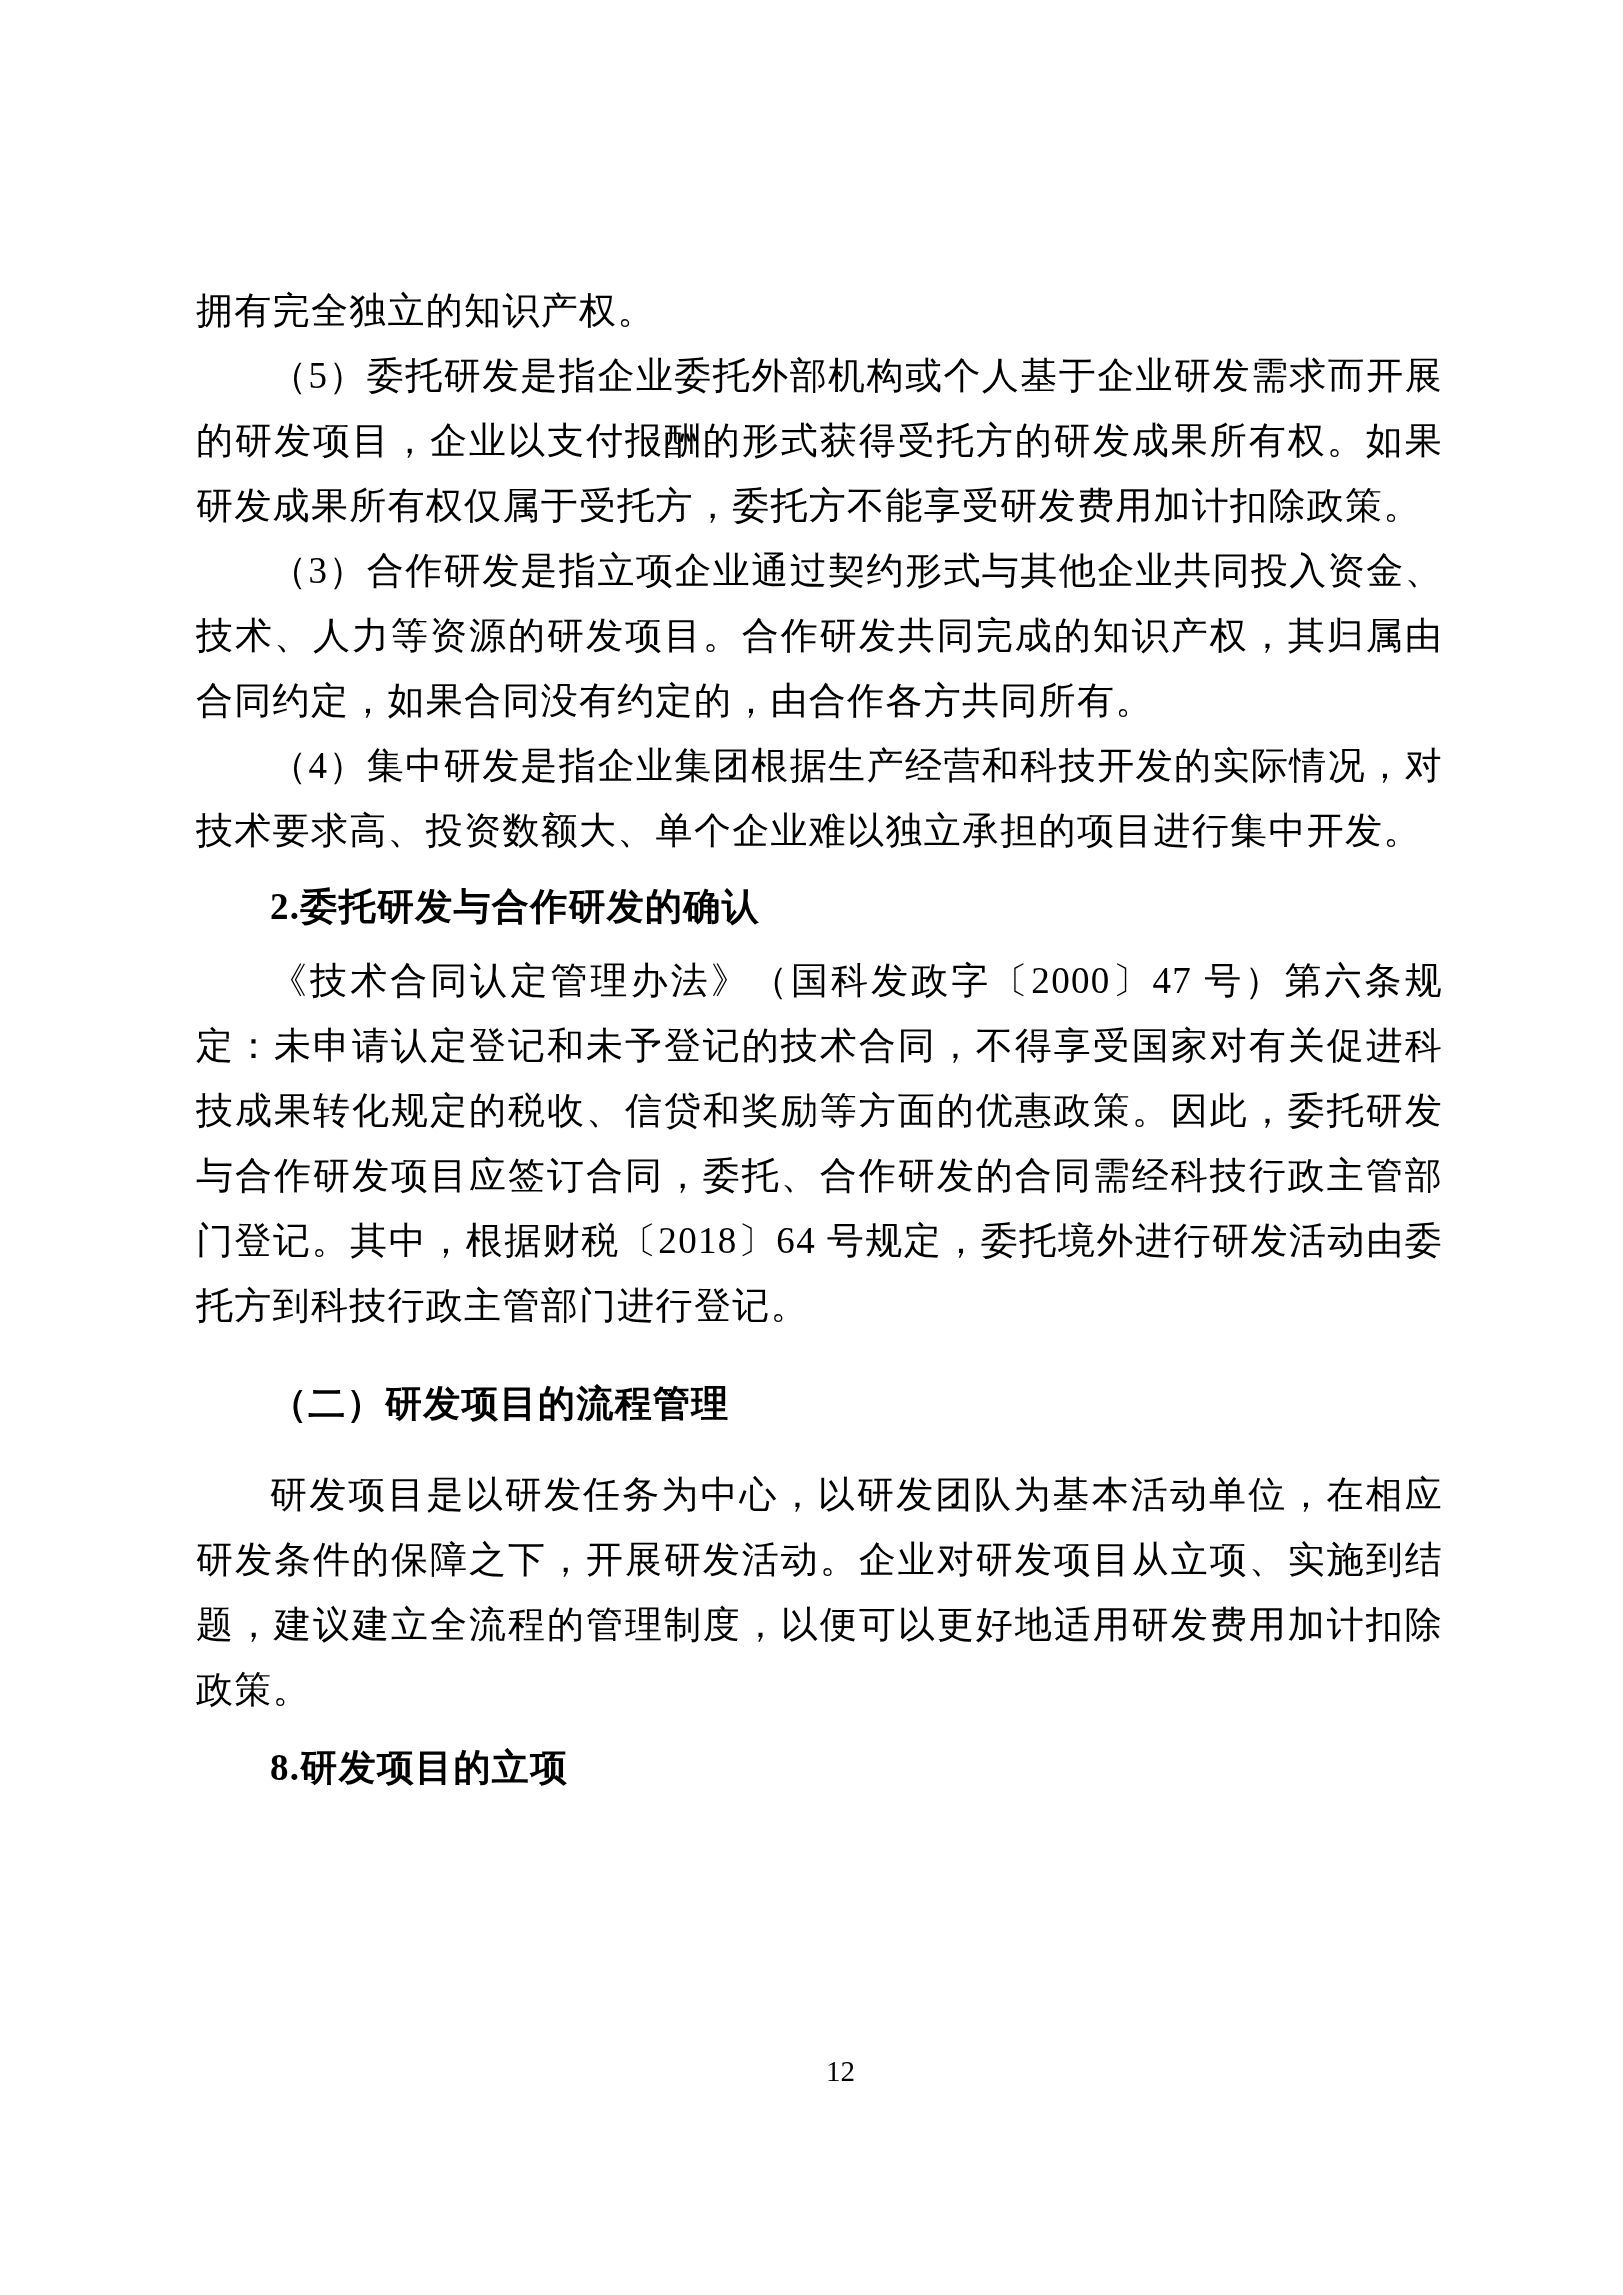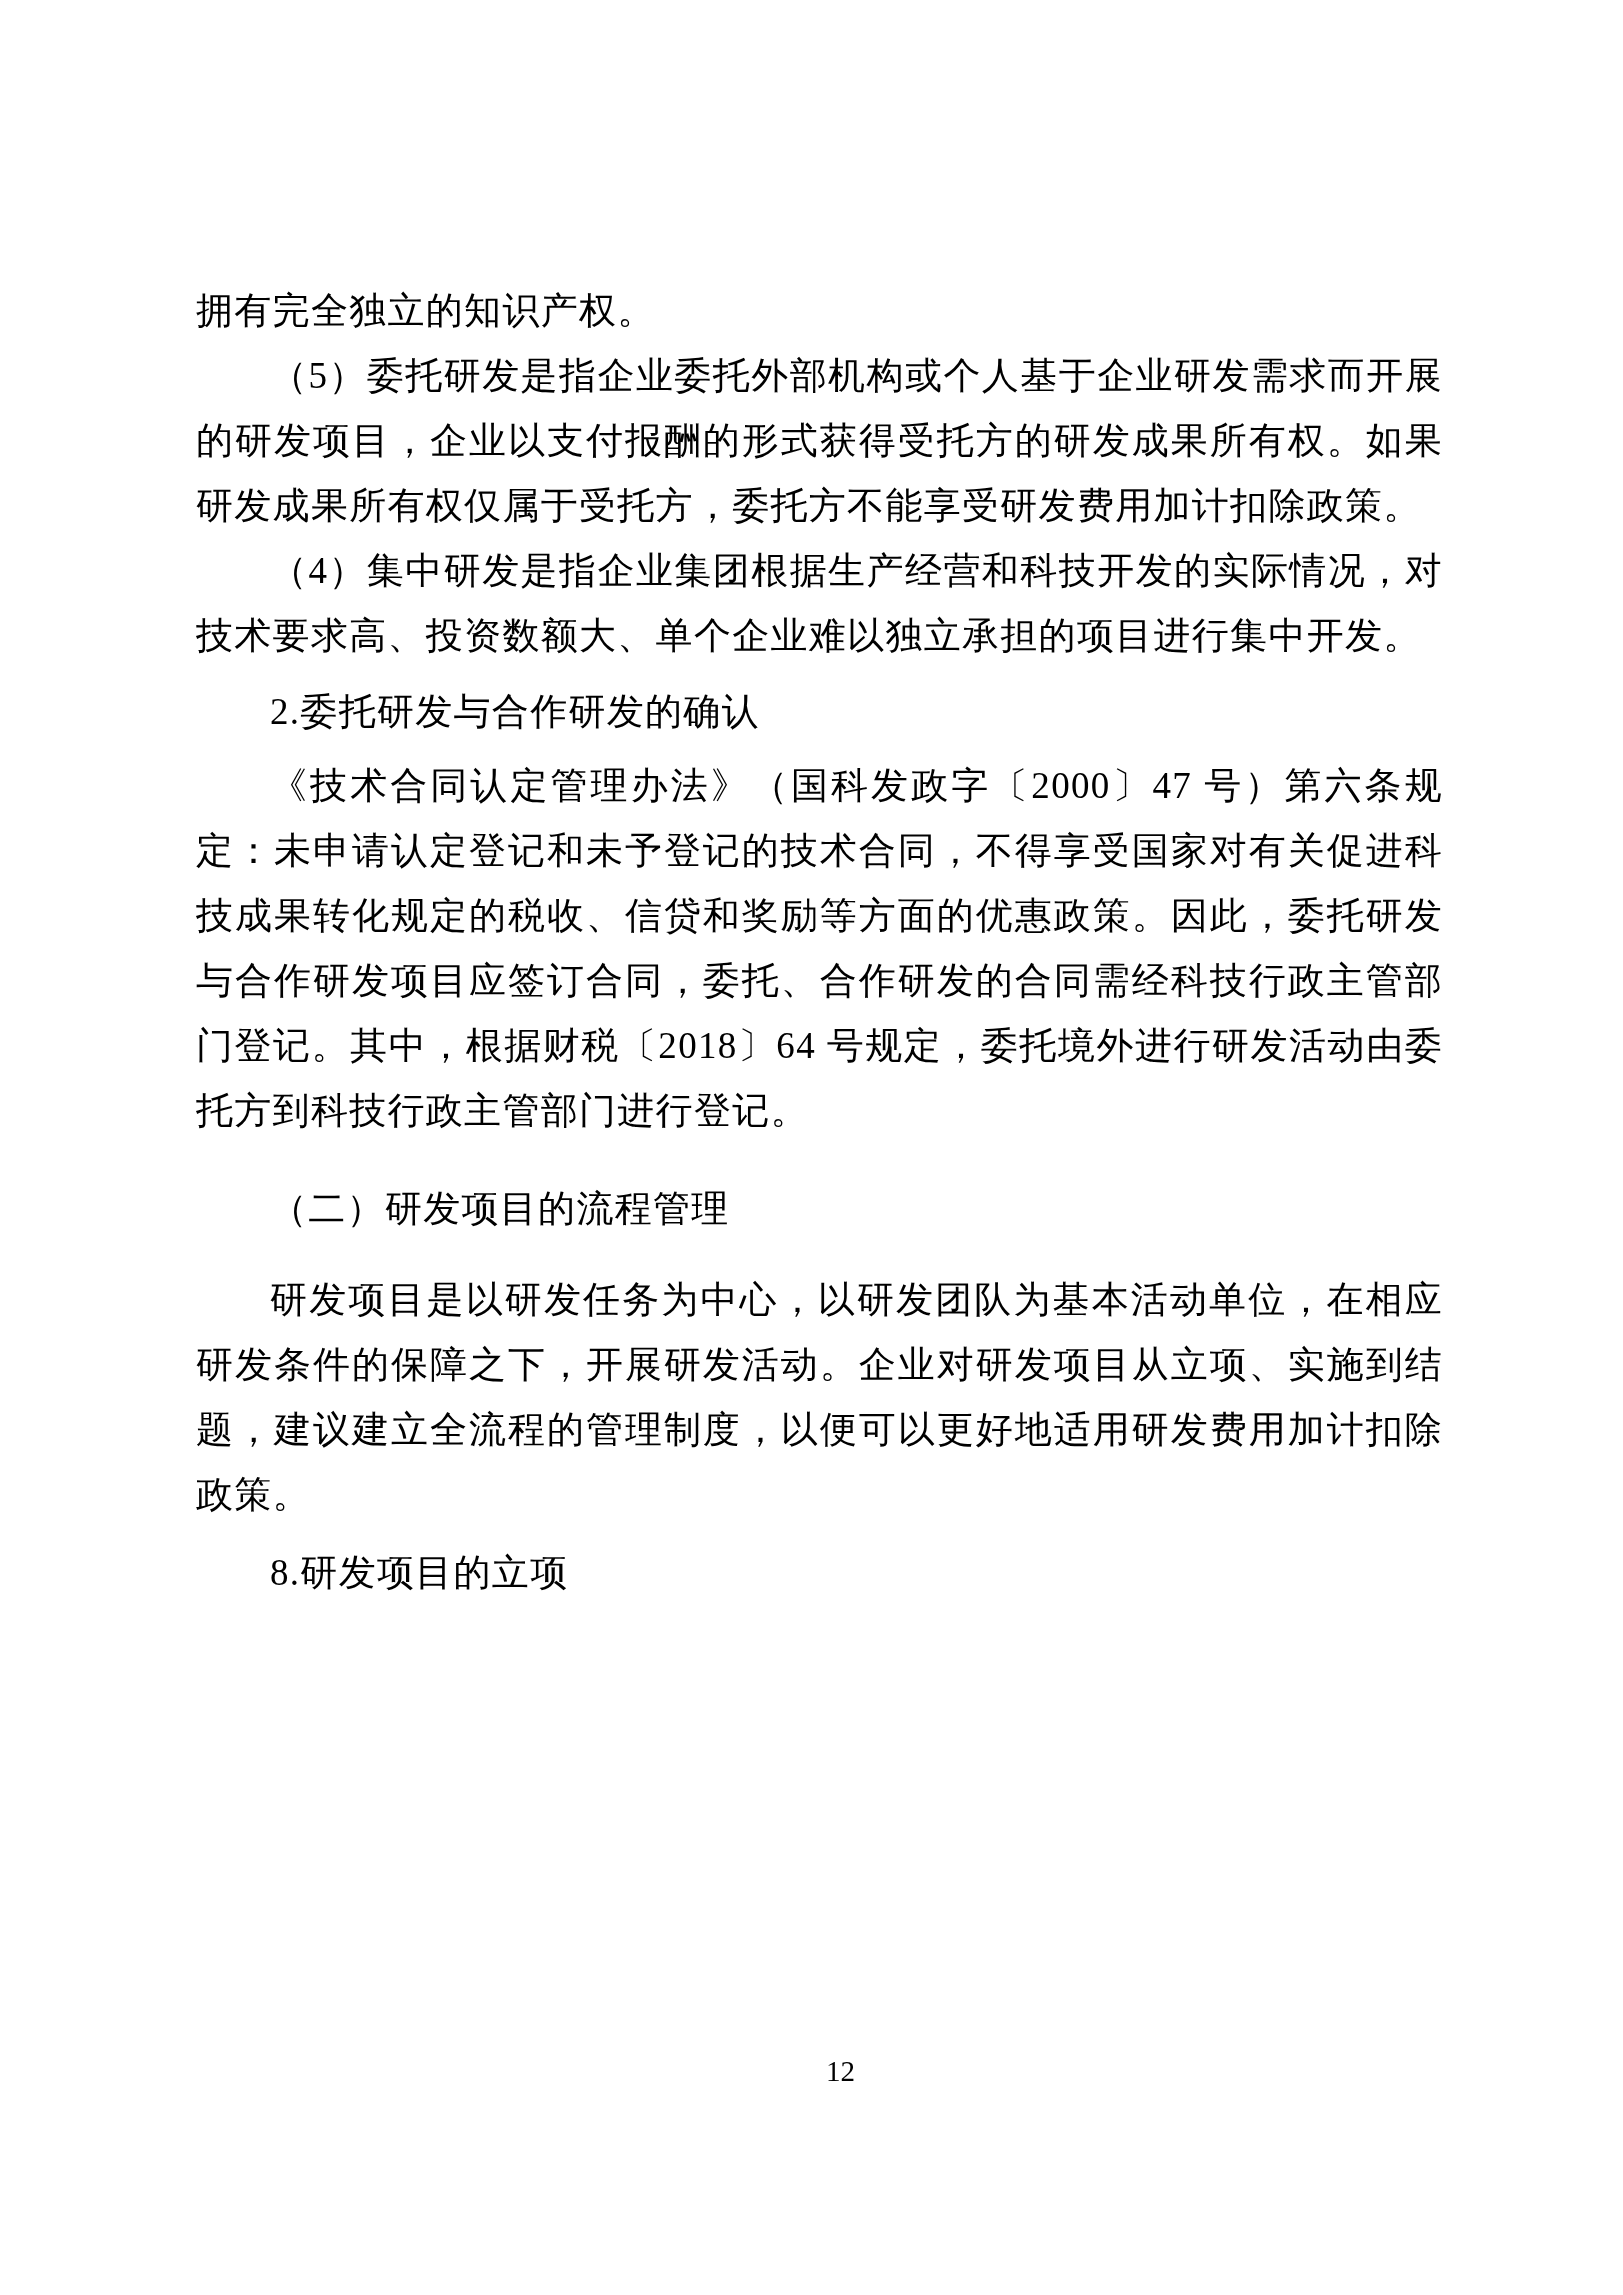--- a/index.html
+++ b/index.html
@@ -29,21 +29,21 @@
     line-height: 65px;
     letter-spacing: 1.3px;
     text-align: justify;
     text-justify: inter-ideograph;
     word-break: break-all;
   }
   .ind {
     text-indent: 2em;
   }
   .heading {
-    font-weight: normal;
+    font-weight: bold;
     text-indent: 2em;
   }
   .h-num {          
     margin-top: 10.5px !important;
     margin-bottom: 9.2px !important;
   }
   .h-sec {          
     margin-top: 33px !important;
     margin-bottom: 26px !important;
   }
@@ -63,20 +63,21 @@
     box-sizing: border-box;
   }
 </style>
 </head>
 <body>
 
 <div class="page">
   <div class="content">
     <p class="body">拥有完全独立的知识产权。</p>
     <p class="body ind">（5）委托研发是指企业委托外部机构或个人基于企业研发需求而开展的研发项目，企业以支付报酬的形式获得受托方的研发成果所有权。如果研发成果所有权仅属于受托方，委托方不能享受研发费用加计扣除政策。</p>
+    <p class="body ind">（3）合作研发是指立项企业通过契约形式与其他企业共同投入资金、技术、人力等资源的研发项目。合作研发共同完成的知识产权，其归属由合同约定，如果合同没有约定的，由合作各方共同所有。</p>
     <p class="body ind">（4）集中研发是指企业集团根据生产经营和科技开发的实际情况，对技术要求高、投资数额大、单个企业难以独立承担的项目进行集中开发。</p>
     <p class="heading h-num">2.委托研发与合作研发的确认</p>
     <p class="body ind">《技术合同认定管理办法》（国科发政字〔2000〕47 号）第六条规定：未申请认定登记和未予登记的技术合同，不得享受国家对有关促进科技成果转化规定的税收、信贷和奖励等方面的优惠政策。因此，委托研发与合作研发项目应签订合同，委托、合作研发的合同需经科技行政主管部门登记。其中，根据财税〔2018〕64 号规定，委托境外进行研发活动由委托方到科技行政主管部门进行登记。</p>
     <p class="heading h-sec">（二）研发项目的流程管理</p>
     <p class="body ind">研发项目是以研发任务为中心，以研发团队为基本活动单位，在相应研发条件的保障之下，开展研发活动。企业对研发项目从立项、实施到结题，建议建立全流程的管理制度，以便可以更好地适用研发费用加计扣除政策。</p>
     <p class="heading h-num2">8.研发项目的立项</p>
   </div>
   <div class="footer">12</div>
 </div>
 

